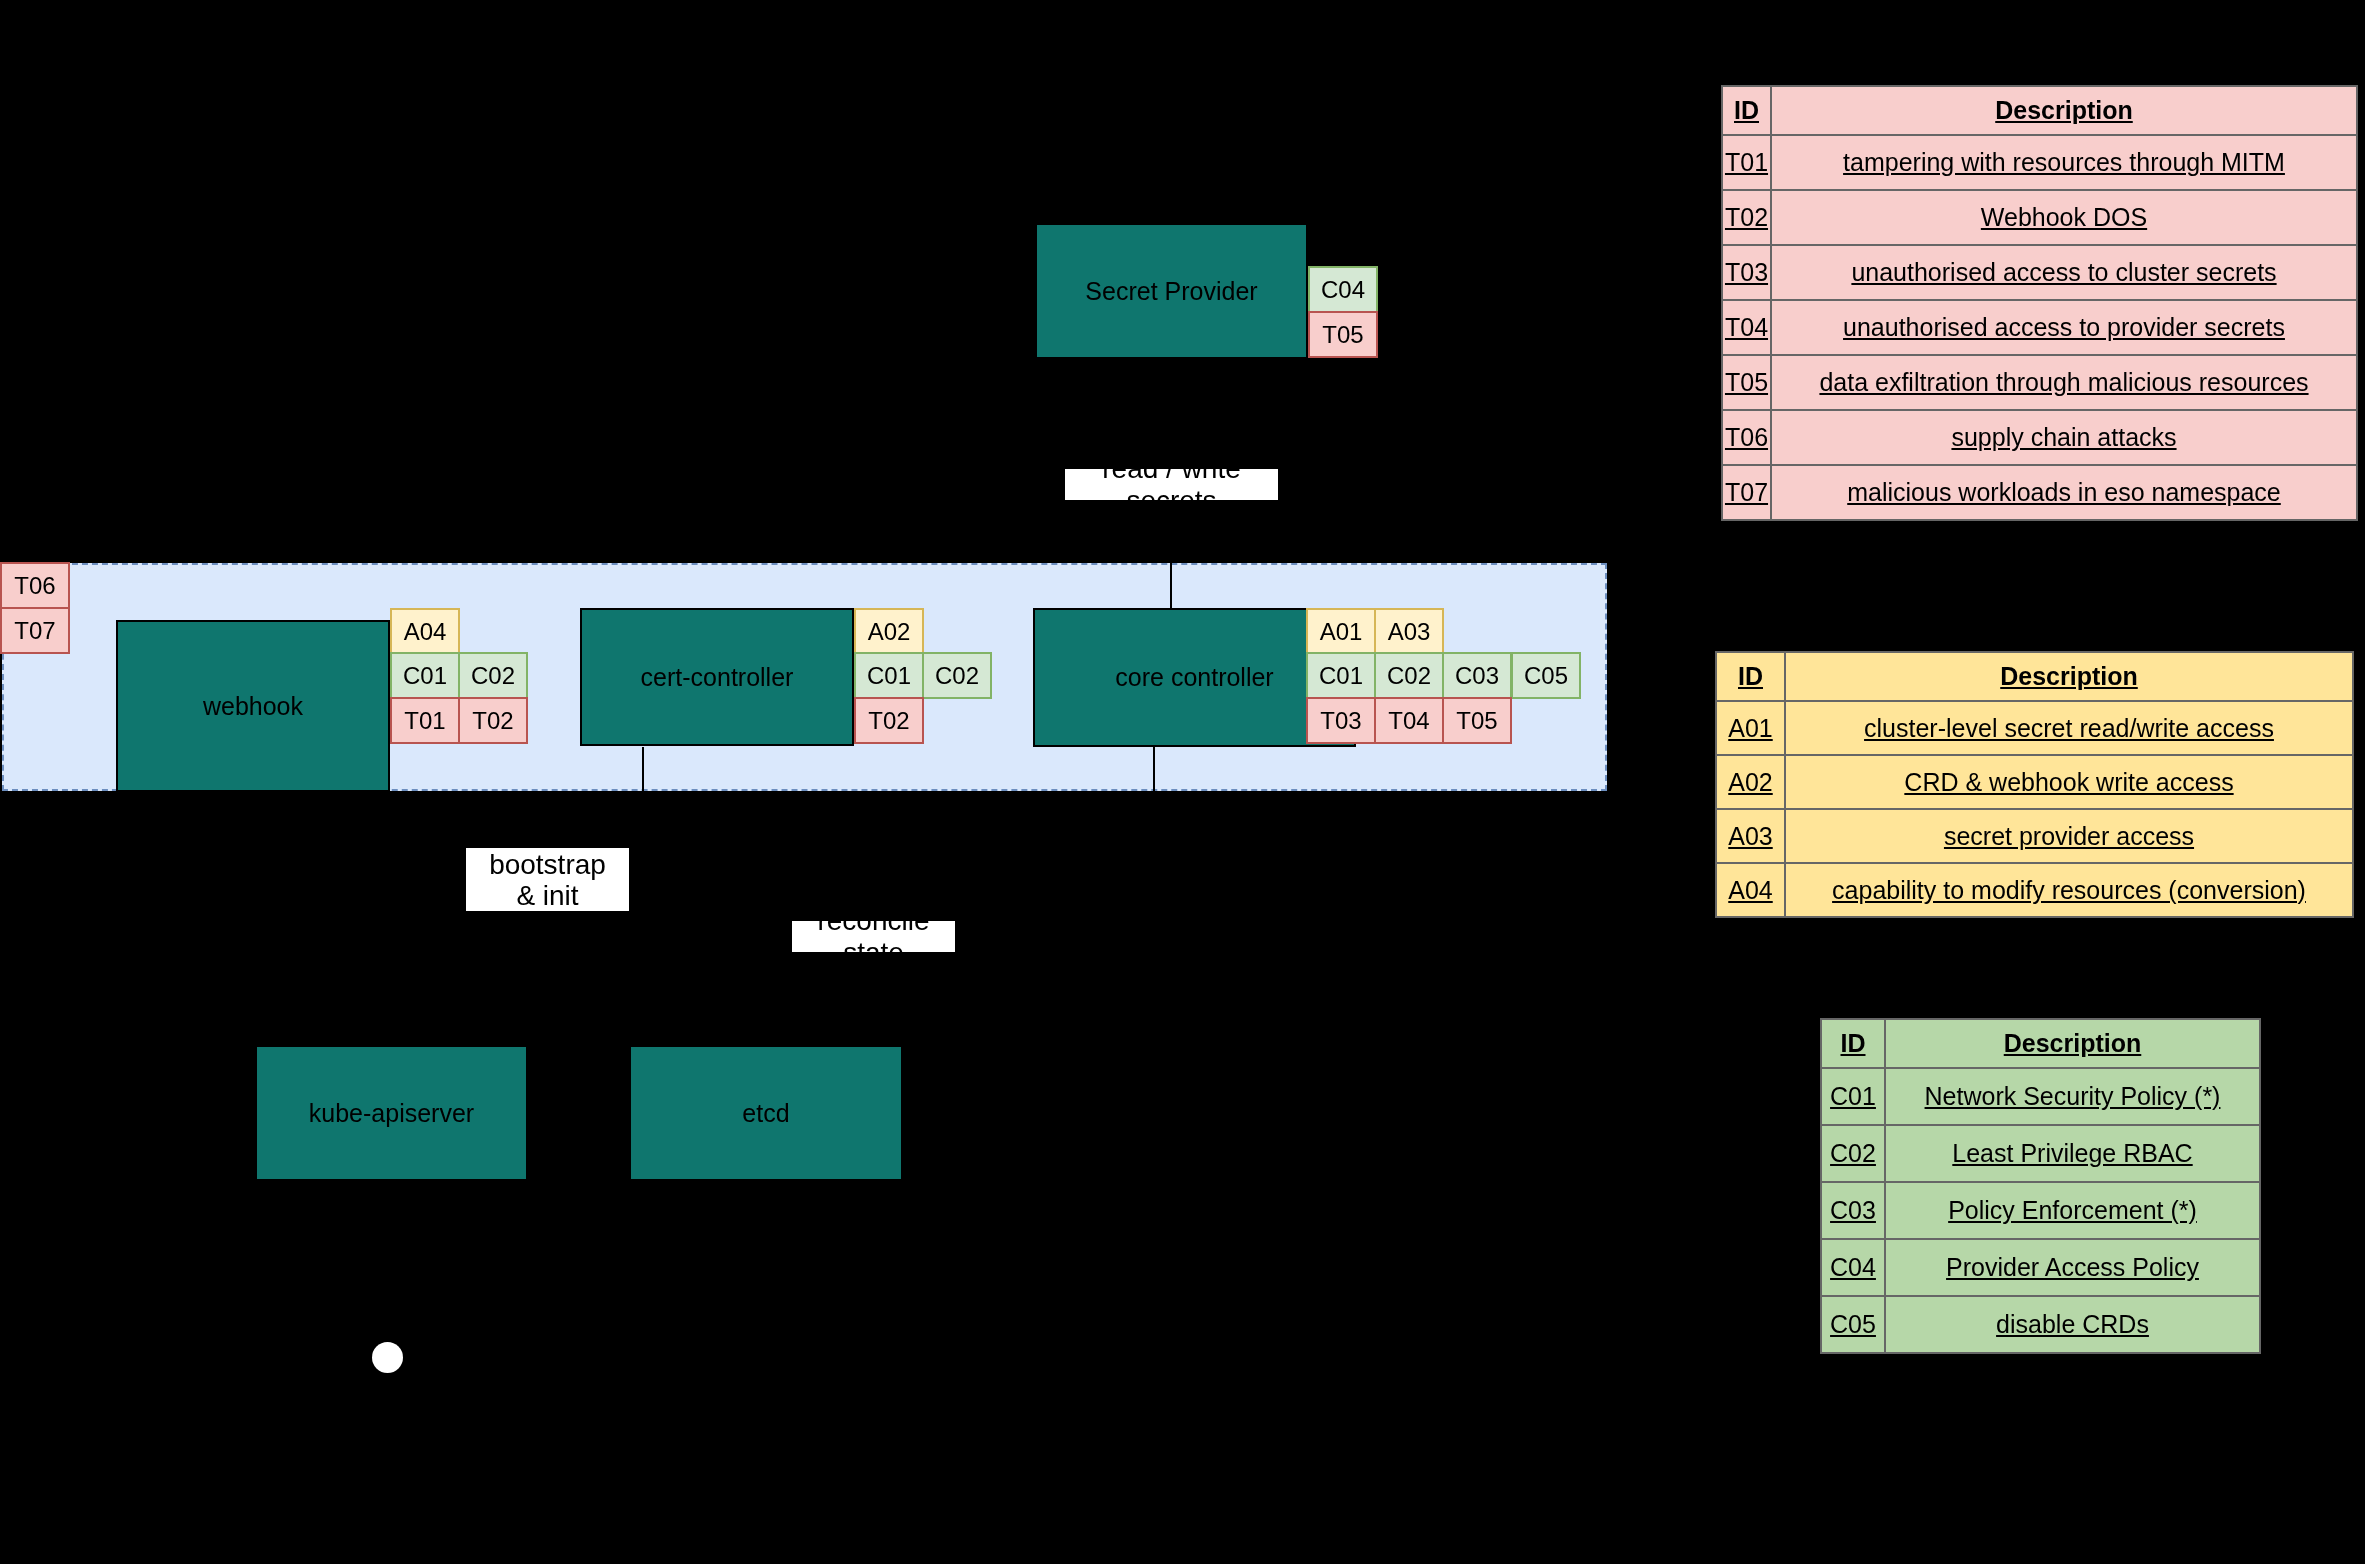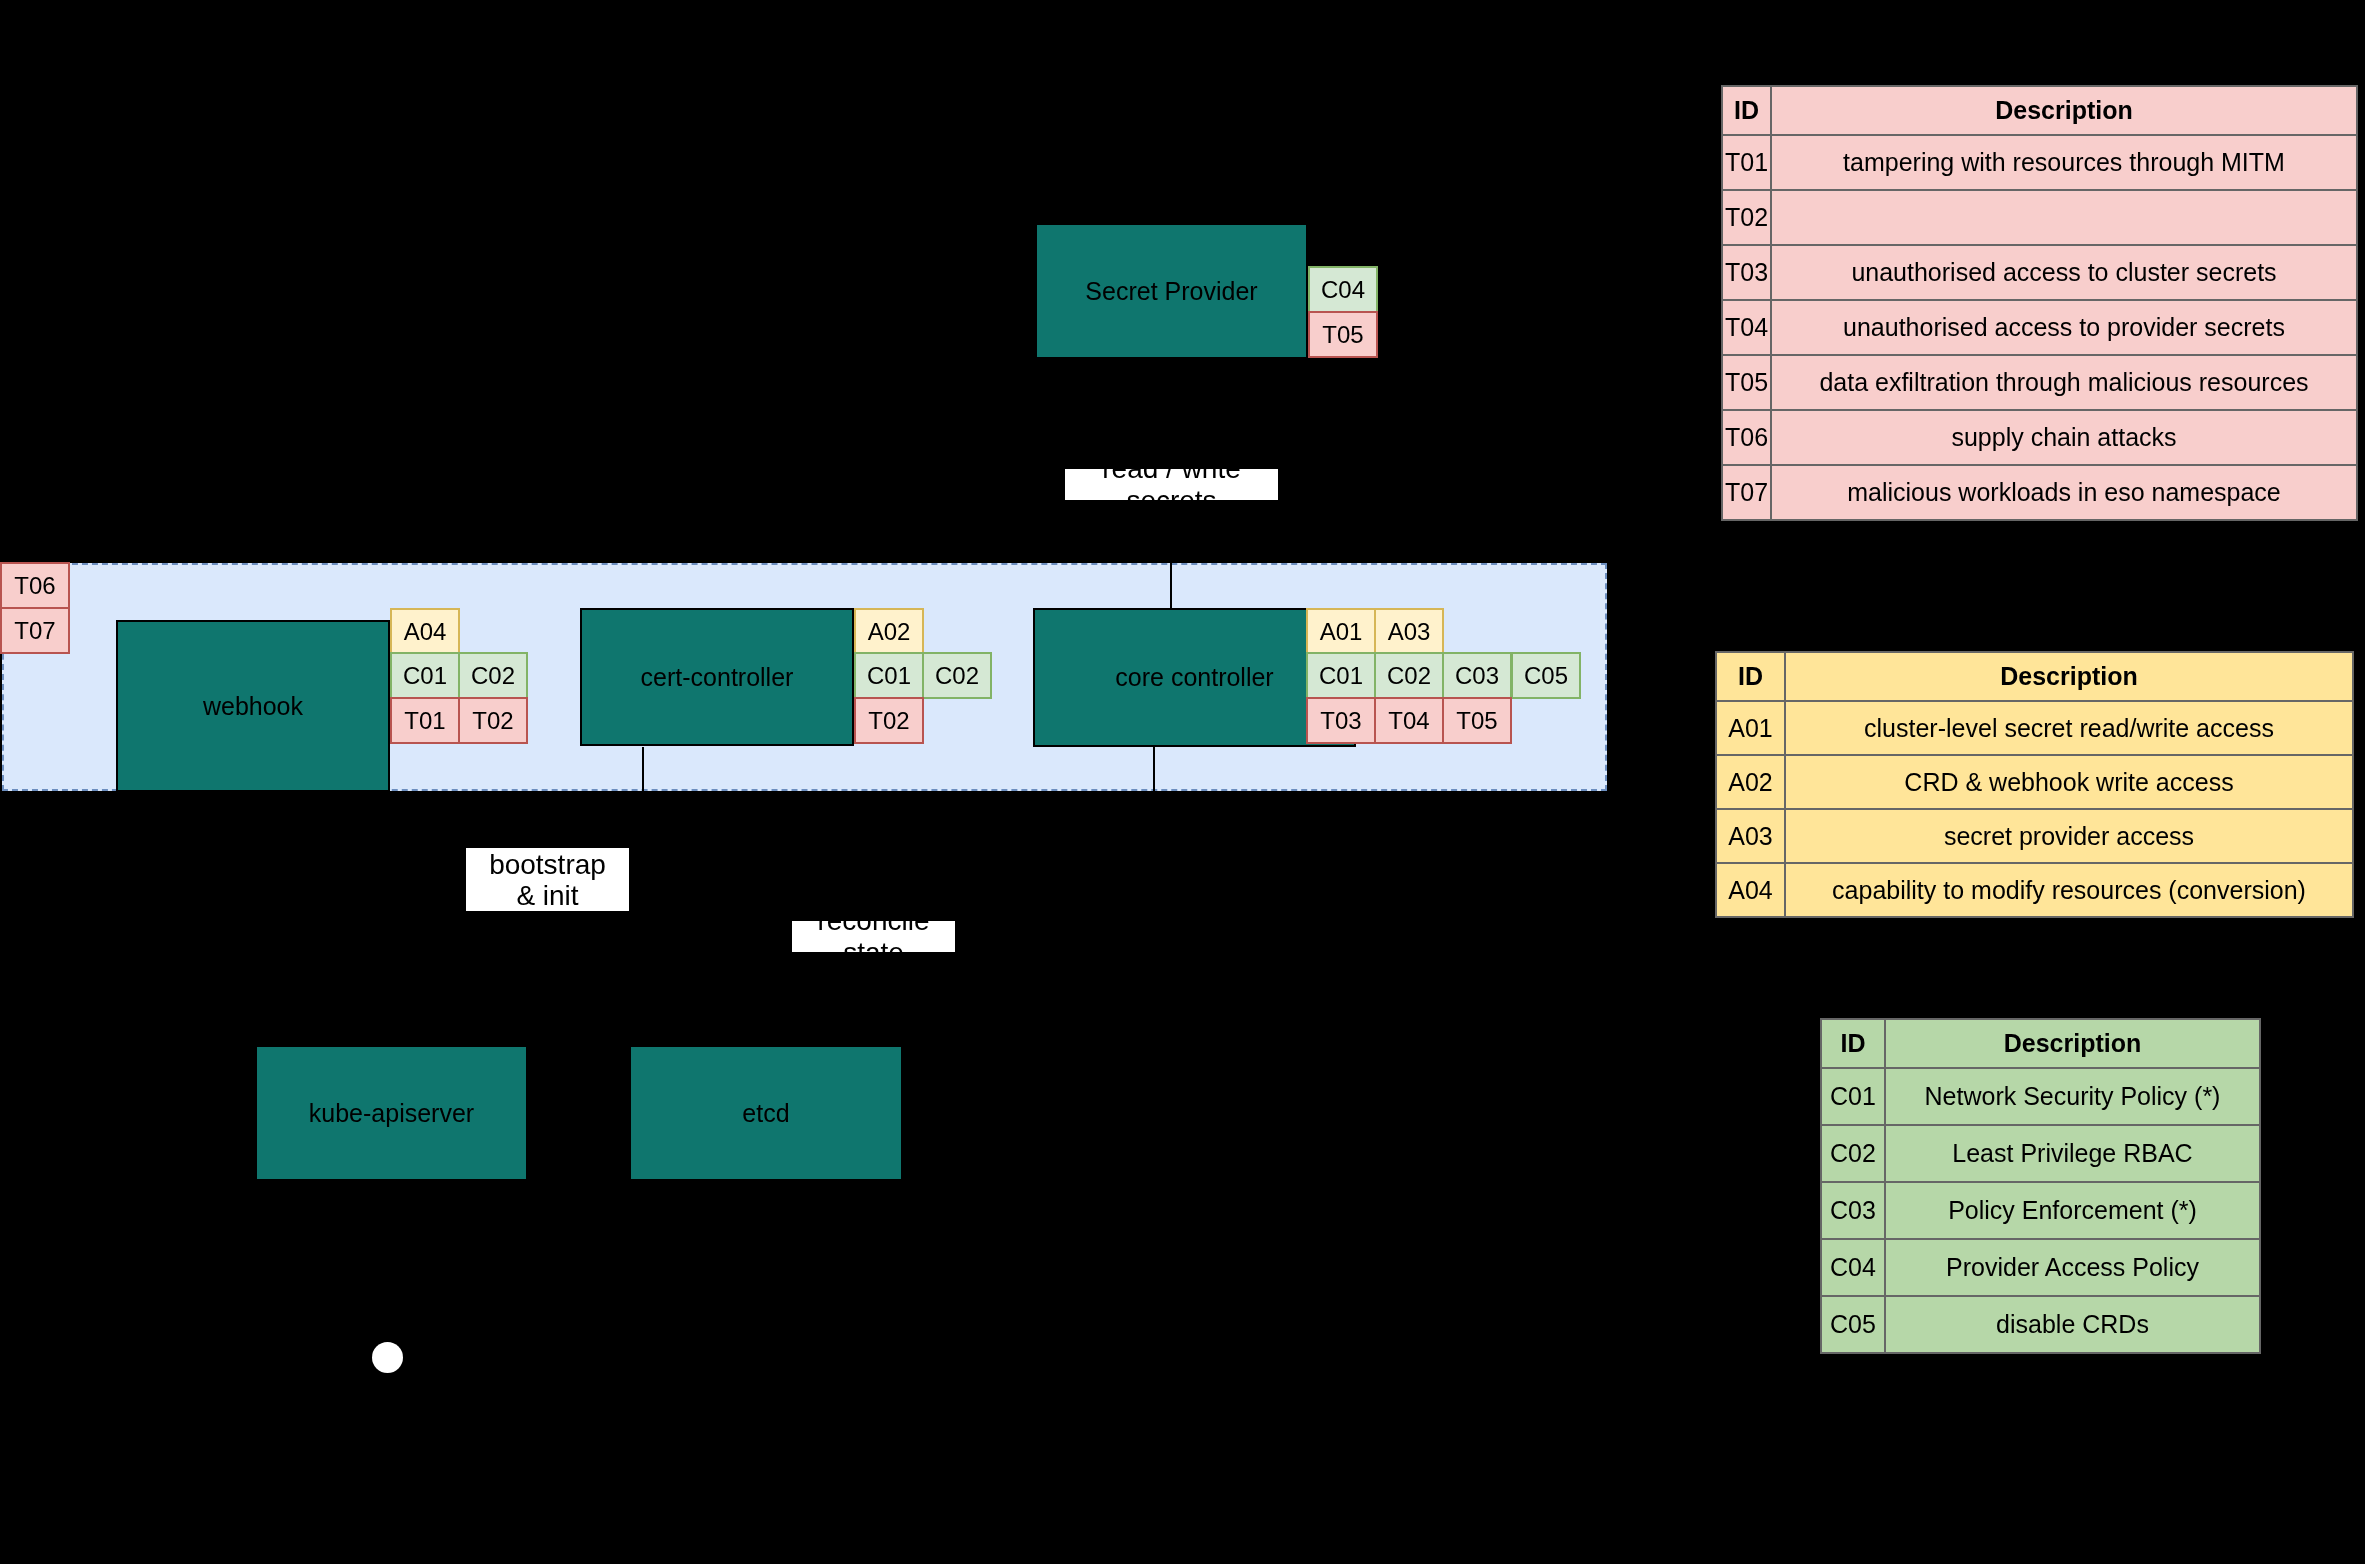--- a/index.html
+++ b/index.html
@@ -28,21 +28,21 @@
 
   
   .edge-label{position:absolute;background:#fff;display:flex;align-items:center;
               justify-content:center;font-size:28px;z-index:5;text-align:center;}
   .edge-label.two-line{flex-direction:column;line-height:31px;}
 
   
   .dot{position:absolute;width:31px;height:31px;border-radius:50%;background:#fff;z-index:2;}
 
   
-  .tbl{position:absolute;border:2.3px solid #666;box-sizing:content-box;z-index:6;}
+  .tbl{position:absolute;border:2.3px solid #666;box-sizing:content-box;z-index:6;text-decoration:underline;}
   .tbl .trow{display:flex;box-sizing:border-box;}
   .tbl .trow + .trow{border-top:2.3px solid #666;}
   .tbl .cid{display:flex;align-items:center;justify-content:center;box-sizing:border-box;
             border-right:2.3px solid #666;font-size:25px;}
   .tbl .cdesc{flex:1;display:flex;align-items:center;justify-content:center;
               font-size:25px;text-align:center;box-sizing:border-box;padding:0 4.6px;}
   .tbl .thead{font-weight:bold;}
   .tbl-threats{left:1721px;top:85px;width:633px;background:#f8cecc;}
   .tbl-threats .cid{width:49px;}
   .tbl-threats .trow{height:55px;} .tbl-threats .trow.thead{height:47px;}
@@ -125,20 +125,21 @@
     <div class="trow thead">
       <div class="cid thead">ID</div>
       <div class="cdesc thead">Description</div>
     </div>
     <div class="trow">
       <div class="cid">T01</div>
       <div class="cdesc">tampering with resources through MITM</div>
     </div>
     <div class="trow">
       <div class="cid">T02</div>
+      <div class="cdesc">Webhook DOS</div>
     </div>
     <div class="trow">
       <div class="cid">T03</div>
       <div class="cdesc">unauthorised access to cluster secrets</div>
     </div>
     <div class="trow">
       <div class="cid">T04</div>
       <div class="cdesc">unauthorised access to provider secrets</div>
     </div>
     <div class="trow">

